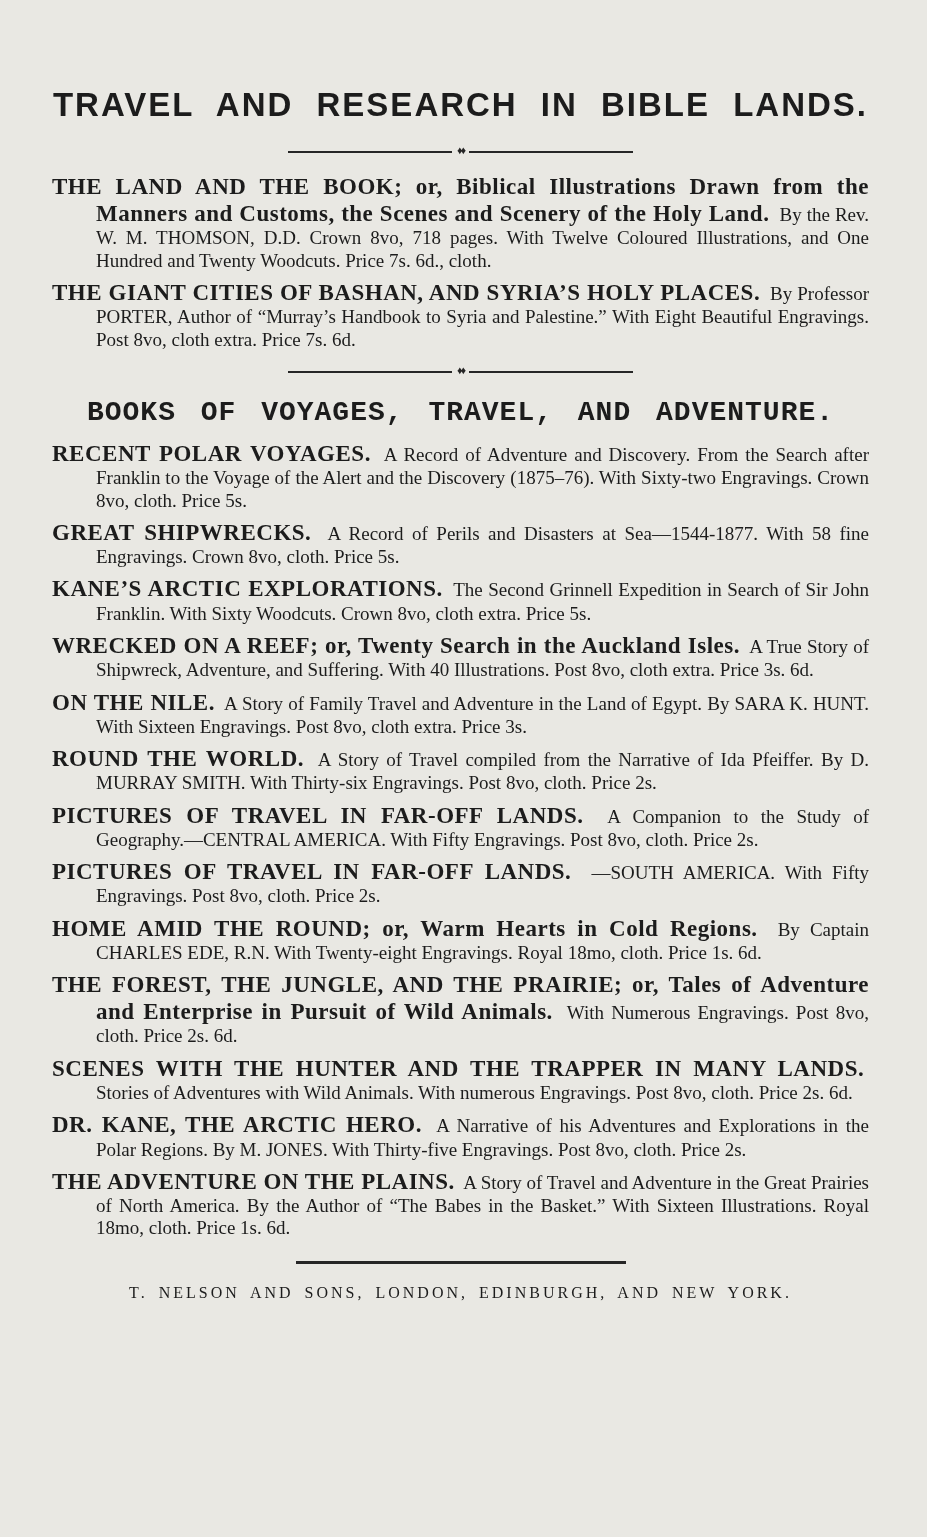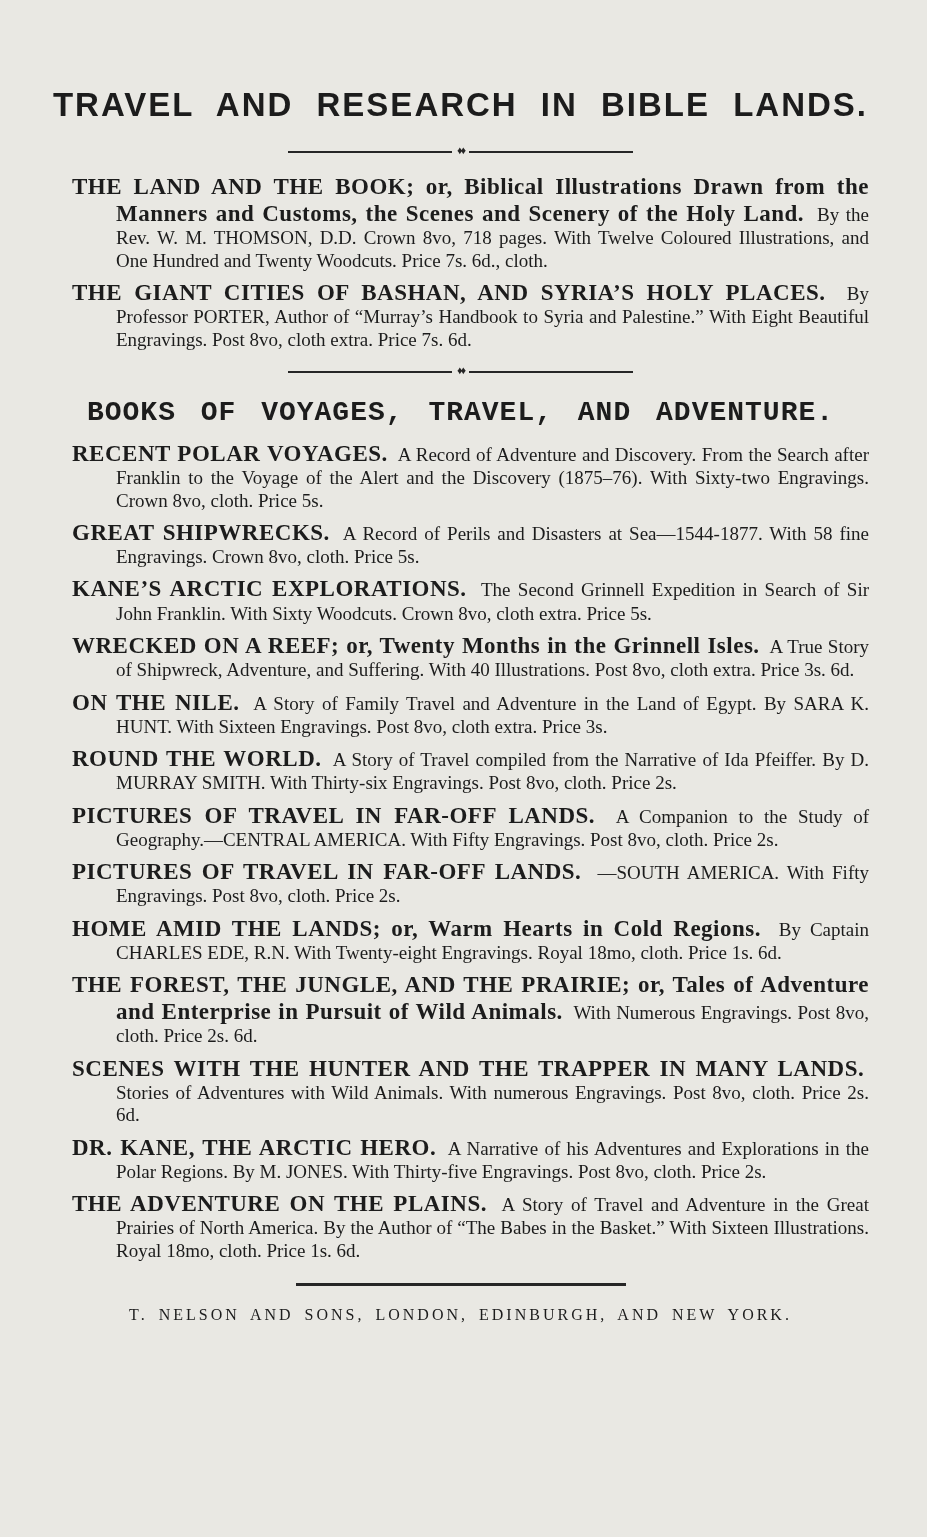--- a/index.html
+++ b/index.html
@@ -52,21 +52,21 @@
     height: 2px;
     background: #262626;
   }
   .divider .orn {
     font-size: 11px;
     line-height: 1;
     letter-spacing: -2px;
     color: #262626;
     transform: translateY(-1px);
   }
-  .entries { display: block; margin-left: 20px; }
+  .entries { display: block; }
   .entry {
     margin: 0 0 7px 0;
     padding-left: 44px;
     text-indent: -44px;
     text-align: justify;
     font-size: 19px;
     line-height: 1.18;
   }
   .entry-title {
     font-weight: 700;
@@ -117,26 +117,26 @@
     <span class="orn">♦♦</span>
     <span class="rule"></span>
   </div>
 
   <h2 class="section-title">BOOKS OF VOYAGES, TRAVEL, AND ADVENTURE.</h2>
 
   <div class="entries" id="section2-entries">
       <p class="entry"><span class="entry-title">RECENT POLAR VOYAGES.</span>&nbsp; <span class="entry-desc">A Record of Adventure and Discovery. From the Search after Franklin to the Voyage of the Alert and the Discovery (1875–76). With Sixty-two Engravings. Crown 8vo, cloth. Price 5s.</span></p>
       <p class="entry"><span class="entry-title">GREAT SHIPWRECKS.</span>&nbsp; <span class="entry-desc">A Record of Perils and Disasters at Sea—1544-1877. With 58 fine Engravings. Crown 8vo, cloth. Price 5s.</span></p>
       <p class="entry"><span class="entry-title">KANE’S ARCTIC EXPLORATIONS.</span>&nbsp; <span class="entry-desc">The Second Grinnell Expedition in Search of Sir John Franklin. With Sixty Woodcuts. Crown 8vo, cloth extra. Price 5s.</span></p>
-      <p class="entry"><span class="entry-title">WRECKED ON A REEF; or, Twenty Months in the Grinnell Isles.</span>&nbsp; <span class="entry-desc">A True Story of Shipwreck, Adventure, and Suffering. With 40 Illustrations. Post 8vo, cloth extra. Price 3s. 6d.</span></p>
+      <p class="entry"><span class="entry-title">WRECKED ON A REEF; or, Twenty Search in the Auckland Isles.</span>&nbsp; <span class="entry-desc">A True Story of Shipwreck, Adventure, and Suffering. With 40 Illustrations. Post 8vo, cloth extra. Price 3s. 6d.</span></p>
       <p class="entry"><span class="entry-title">ON THE NILE.</span>&nbsp; <span class="entry-desc">A Story of Family Travel and Adventure in the Land of Egypt. By SARA K. HUNT. With Sixteen Engravings. Post 8vo, cloth extra. Price 3s.</span></p>
       <p class="entry"><span class="entry-title">ROUND THE WORLD.</span>&nbsp; <span class="entry-desc">A Story of Travel compiled from the Narrative of Ida Pfeiffer. By D. MURRAY SMITH. With Thirty-six Engravings. Post 8vo, cloth. Price 2s.</span></p>
       <p class="entry"><span class="entry-title">PICTURES OF TRAVEL IN FAR-OFF LANDS.</span>&nbsp; <span class="entry-desc">A Companion to the Study of Geography.—CENTRAL AMERICA. With Fifty Engravings. Post 8vo, cloth. Price 2s.</span></p>
       <p class="entry"><span class="entry-title">PICTURES OF TRAVEL IN FAR-OFF LANDS.</span>&nbsp; <span class="entry-desc">—SOUTH AMERICA. With Fifty Engravings. Post 8vo, cloth. Price 2s.</span></p>
-      <p class="entry"><span class="entry-title">HOME AMID THE LANDS; or, Warm Hearts in Cold Regions.</span>&nbsp; <span class="entry-desc">By Captain CHARLES EDE, R.N. With Twenty-eight Engravings. Royal 18mo, cloth. Price 1s. 6d.</span></p>
+      <p class="entry"><span class="entry-title">HOME AMID THE ROUND; or, Warm Hearts in Cold Regions.</span>&nbsp; <span class="entry-desc">By Captain CHARLES EDE, R.N. With Twenty-eight Engravings. Royal 18mo, cloth. Price 1s. 6d.</span></p>
       <p class="entry"><span class="entry-title">THE FOREST, THE JUNGLE, AND THE PRAIRIE; or, Tales of Adventure and Enterprise in Pursuit of Wild Animals.</span>&nbsp; <span class="entry-desc">With Numerous Engravings. Post 8vo, cloth. Price 2s. 6d.</span></p>
       <p class="entry"><span class="entry-title">SCENES WITH THE HUNTER AND THE TRAPPER IN MANY LANDS.</span>&nbsp; <span class="entry-desc">Stories of Adventures with Wild Animals. With numerous Engravings. Post 8vo, cloth. Price 2s. 6d.</span></p>
       <p class="entry"><span class="entry-title">DR. KANE, THE ARCTIC HERO.</span>&nbsp; <span class="entry-desc">A Narrative of his Adventures and Explorations in the Polar Regions. By M. JONES. With Thirty-five Engravings. Post 8vo, cloth. Price 2s.</span></p>
       <p class="entry"><span class="entry-title">THE ADVENTURE ON THE PLAINS.</span>&nbsp; <span class="entry-desc">A Story of Travel and Adventure in the Great Prairies of North America. By the Author of “The Babes in the Basket.” With Sixteen Illustrations. Royal 18mo, cloth. Price 1s. 6d.</span></p>
     </div>
 
   <div class="footer-block">
     <div class="footer-rule"></div>
     <div class="footer-text">T. NELSON AND SONS, LONDON, EDINBURGH, AND NEW YORK.</div>
   </div>

